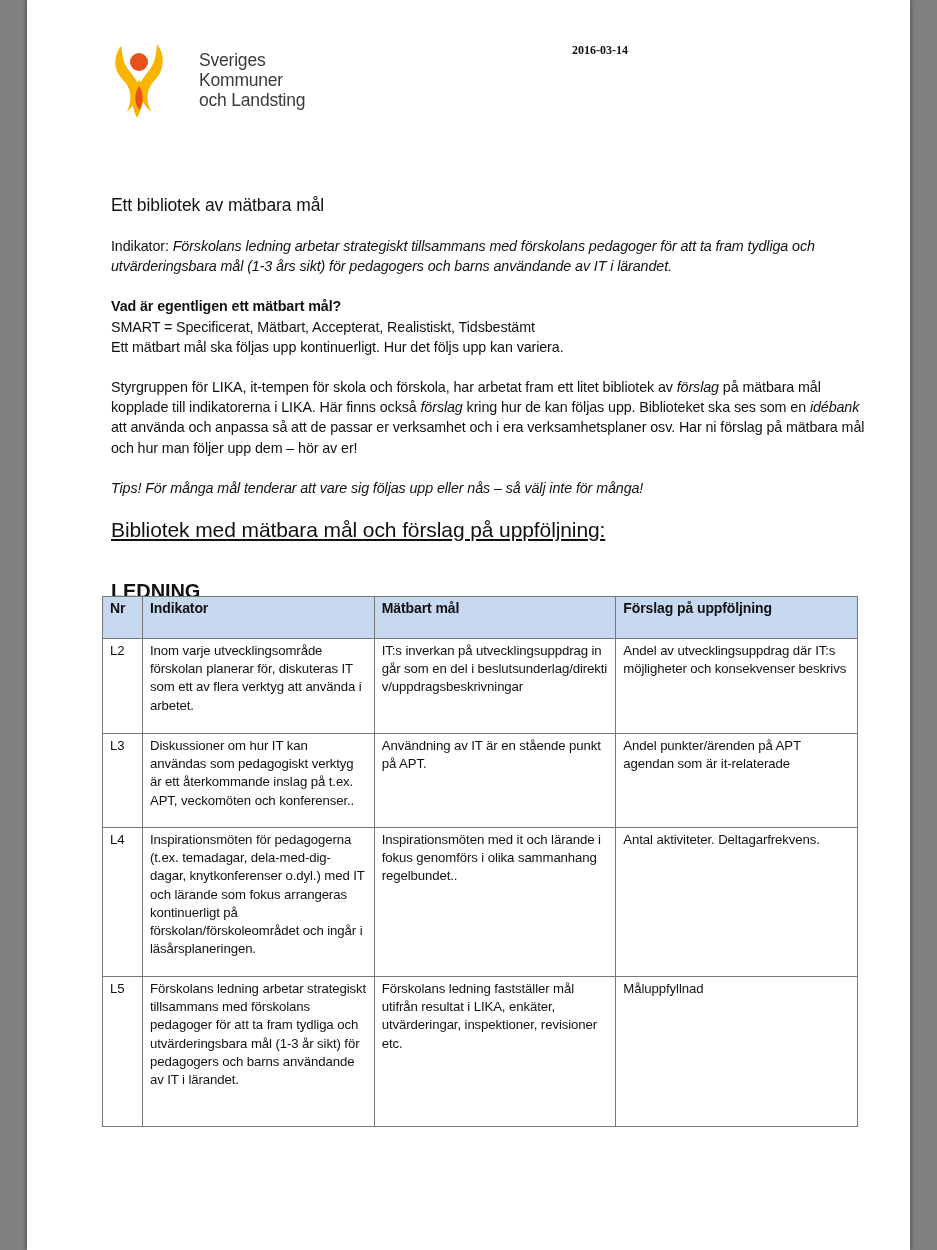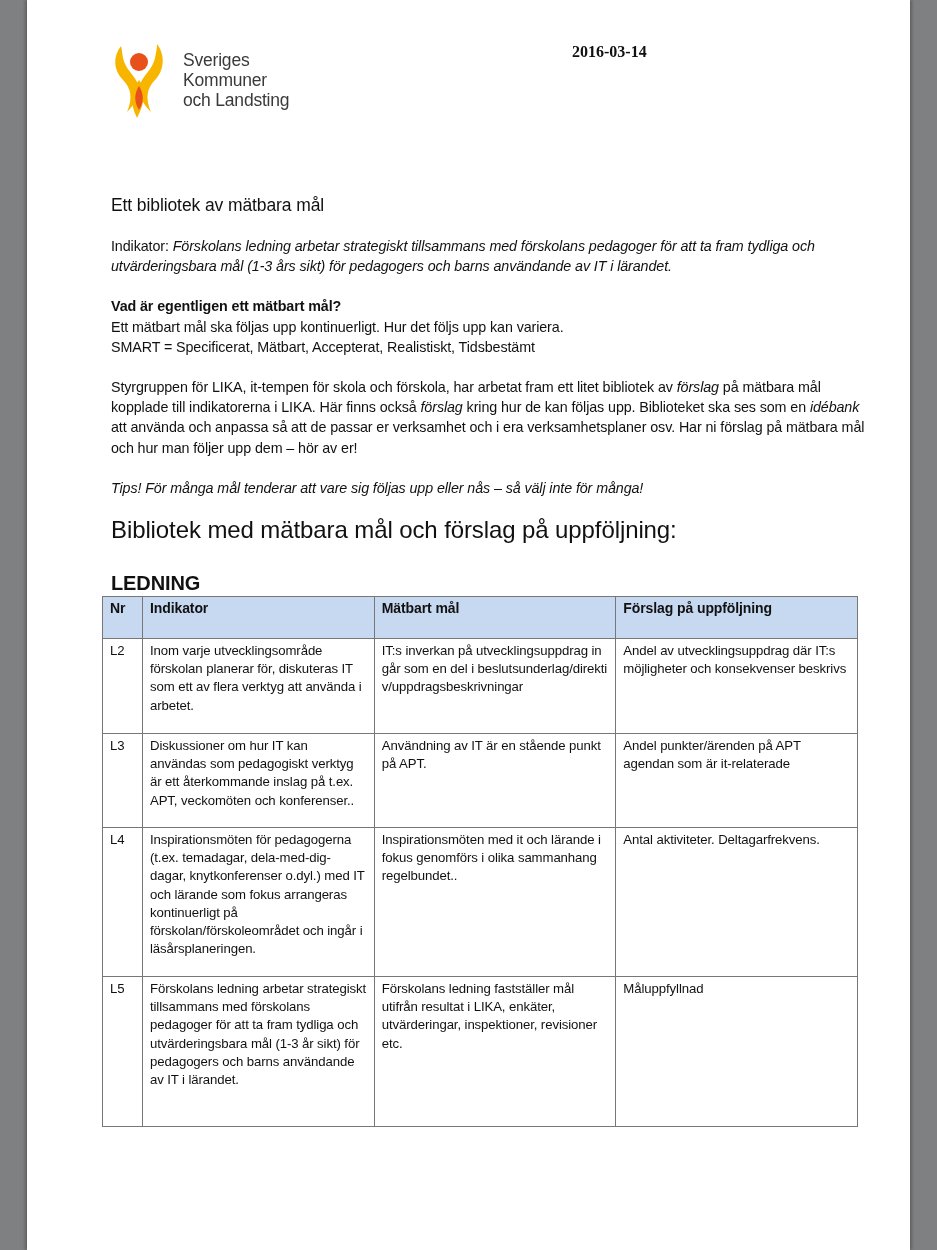--- a/index.html
+++ b/index.html
@@ -23,50 +23,50 @@
       position: absolute;
       left: 84px;
       top: 40px;
       width: 210px;
       height: 80px;
       display: flex;
       align-items: center;
     }
     .logo svg { width: 56px; height: 80px; flex: 0 0 auto; }
     .logo-text {
-      margin-left: 16px;
+      margin-left: 32px;
       font-size: 17.5px;
       line-height: 20px;
       color: #3a3a3a;
       letter-spacing: -0.2px;
     }
     .logo-text span { display: block; }
     .date {
       position: absolute;
       left: 545px;
       top: 43px;
       font-family: "Liberation Serif", "DejaVu Serif", serif;
       font-weight: bold;
-      font-size: 16px;
+      font-size: 12px;
       color: #111;
     }
     .content {
       position: absolute;
       left: 84px;
       top: 172px;
       width: 760px;
       font-size: 14.3px;
       line-height: 20.2px;
       letter-spacing: -0.1px;
     }
     .title1 { font-size: 17.5px; line-height: 24px; margin-bottom: 19px; margin-top: 21px; }
     .para { margin-bottom: 20px; }
     .bold { font-weight: bold; }
     .ital { font-style: italic; }
-    .title2 { font-size: 24px; line-height: 24px; margin-top: 4px; margin-bottom: 28px; }
+    .title2 { font-size: 21px; line-height: 24px; margin-top: 4px; margin-bottom: 36px; text-decoration: underline; }
     .title3 { font-size: 20px; font-weight: bold; line-height: 26px; margin-bottom: 16px; }
     table {
       position: absolute;
       left: 75px;
       top: 596px;
       width: 756px;
       border-collapse: collapse;
       font-size: 13.2px;
       line-height: 18.2px;
       letter-spacing: -0.1px;
@@ -120,22 +120,22 @@
 
   <div class="content">
     <div class="title1">Ett bibliotek av mätbara mål</div>
 
     <p class="para">
       <span>Indikator: </span><span class="ital">Förskolans ledning arbetar strategiskt tillsammans med förskolans pedagoger för att ta fram tydliga och utvärderingsbara mål (1-3 års sikt) för pedagogers och barns användande av IT i lärandet.</span>
     </p>
 
     <div class="para">
       <div class="bold">Vad är egentligen ett mätbart mål?</div>
+      <div>SMART = Specificerat, Mätbart, Accepterat, Realistiskt, Tidsbestämt</div>
       <div>Ett mätbart mål ska följas upp kontinuerligt. Hur det följs upp kan variera.</div>
-      <div>SMART = Specificerat, Mätbart, Accepterat, Realistiskt, Tidsbestämt</div>
     </div>
 
     <p class="para">
       <span>Styrgruppen för LIKA, it-tempen för skola och förskola, har arbetat fram ett litet bibliotek av </span><span class="ital">förslag</span><span> på mätbara mål kopplade till indikatorerna i LIKA. Här finns också </span><span class="ital">förslag</span><span> kring hur de kan följas upp. Biblioteket ska ses som en </span><span class="ital">idébank</span><span> att använda och anpassa så att de passar er verksamhet och i era verksamhetsplaner osv. Har ni förslag på mätbara mål och hur man följer upp dem – hör av er!</span>
     </p>
 
     <p class="para ital">Tips! För många mål tenderar att vare sig följas upp eller nås – så välj inte för många!</p>
 
     <div class="title2">Bibliotek med mätbara mål och förslag på uppföljning:</div>
 

